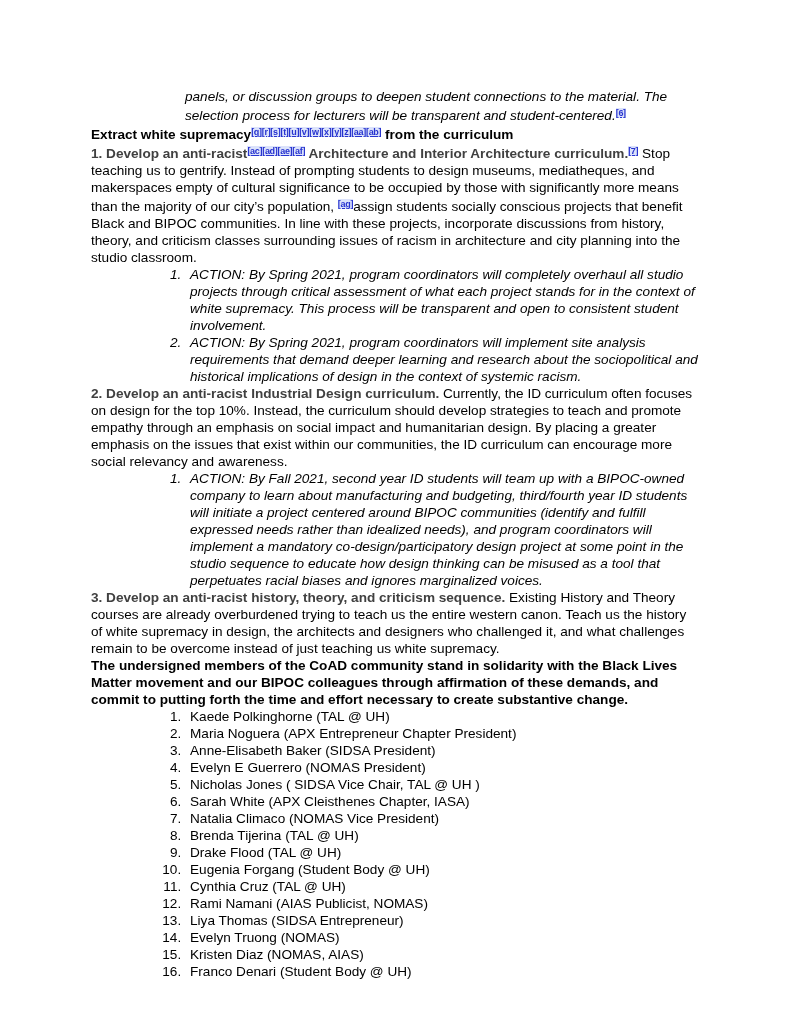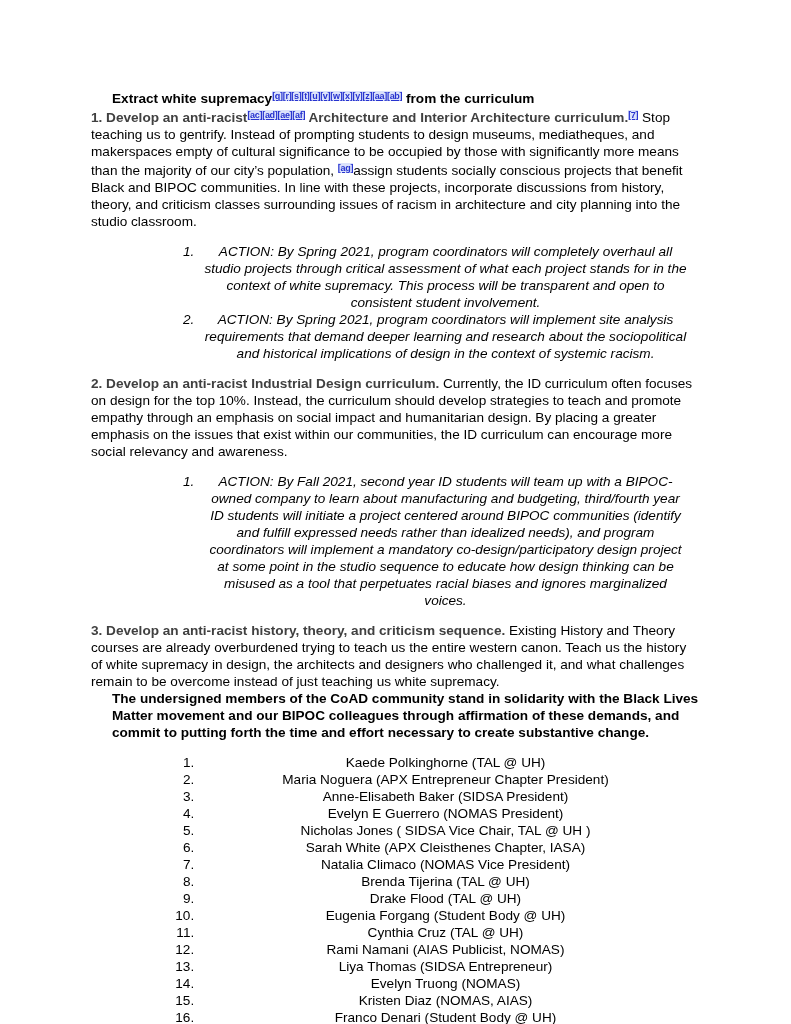--- a/index.html
+++ b/index.html
@@ -10,43 +10,46 @@
     line-height: 17px;
     color: #000000;
     overflow: hidden;
   }
   .doc {
     padding: 88px 90px 0 91px;
   }
   p { margin: 0; }
   .indent-block { margin-left: 94px; }
   .italic { font-style: italic; }
-  .bold { font-weight: bold; margin-left: 21px; }
+  .bold { font-weight: bold; }
   .orange { color: #404040; font-weight: bold; }
   .ref {
     font-size: 9px;
     font-weight: bold;
     font-style: normal;
     color: #2733CF;
     background: #dbe2fb;
     text-decoration: underline;
     vertical-align: 4px;
     letter-spacing: -0.3px;
     cursor: pointer;
   }
-  ol { margin: 13px; padding-left: 94px; text-align: center; }
+  ol { margin: 0; padding-left: 94px; }
   ol li { padding-left: 5px; }
   .action-list { font-style: italic; }
   .sign-list { font-style: normal; }
 </style>
 </head>
 <body>
 
 <div class="doc">
 
+  <div class="indent-block italic">
+    <span>panels, or discussion groups to deepen student connections to the material. The selection process for lecturers will be transparent and student-centered.</span><span class="ref">[6]</span>
+  </div>
 
   <p class="bold">
     <span>Extract white supremacy</span><span class="ref">[q][r][s][t][u][v][w][x][y][z][aa][ab]</span><span> from the curriculum</span>
   </p>
 
   <p>
     <span class="orange">1. Develop an anti-racist</span><span class="ref">[ac][ad][ae][af]</span><span class="orange"> Architecture and Interior Architecture curriculum.</span><span class="ref">[7]</span><span> Stop teaching us to gentrify. Instead of prompting students to design museums, mediatheques, and makerspaces empty of cultural significance to be occupied by those with significantly more means than the majority of our city’s population, </span><span class="ref">[ag]</span><span>assign students socially conscious projects that benefit Black and BIPOC communities. In line with these projects, incorporate discussions from history, theory, and criticism classes surrounding issues of racism in architecture and city planning into the studio classroom.</span>
   </p>
   <ol class="action-list">
     <li><span>ACTION: By Spring 2021, program coordinators will completely overhaul all studio projects through critical assessment of what each project stands for in the context of white supremacy. This process will be transparent and open to consistent student involvement.</span></li>

